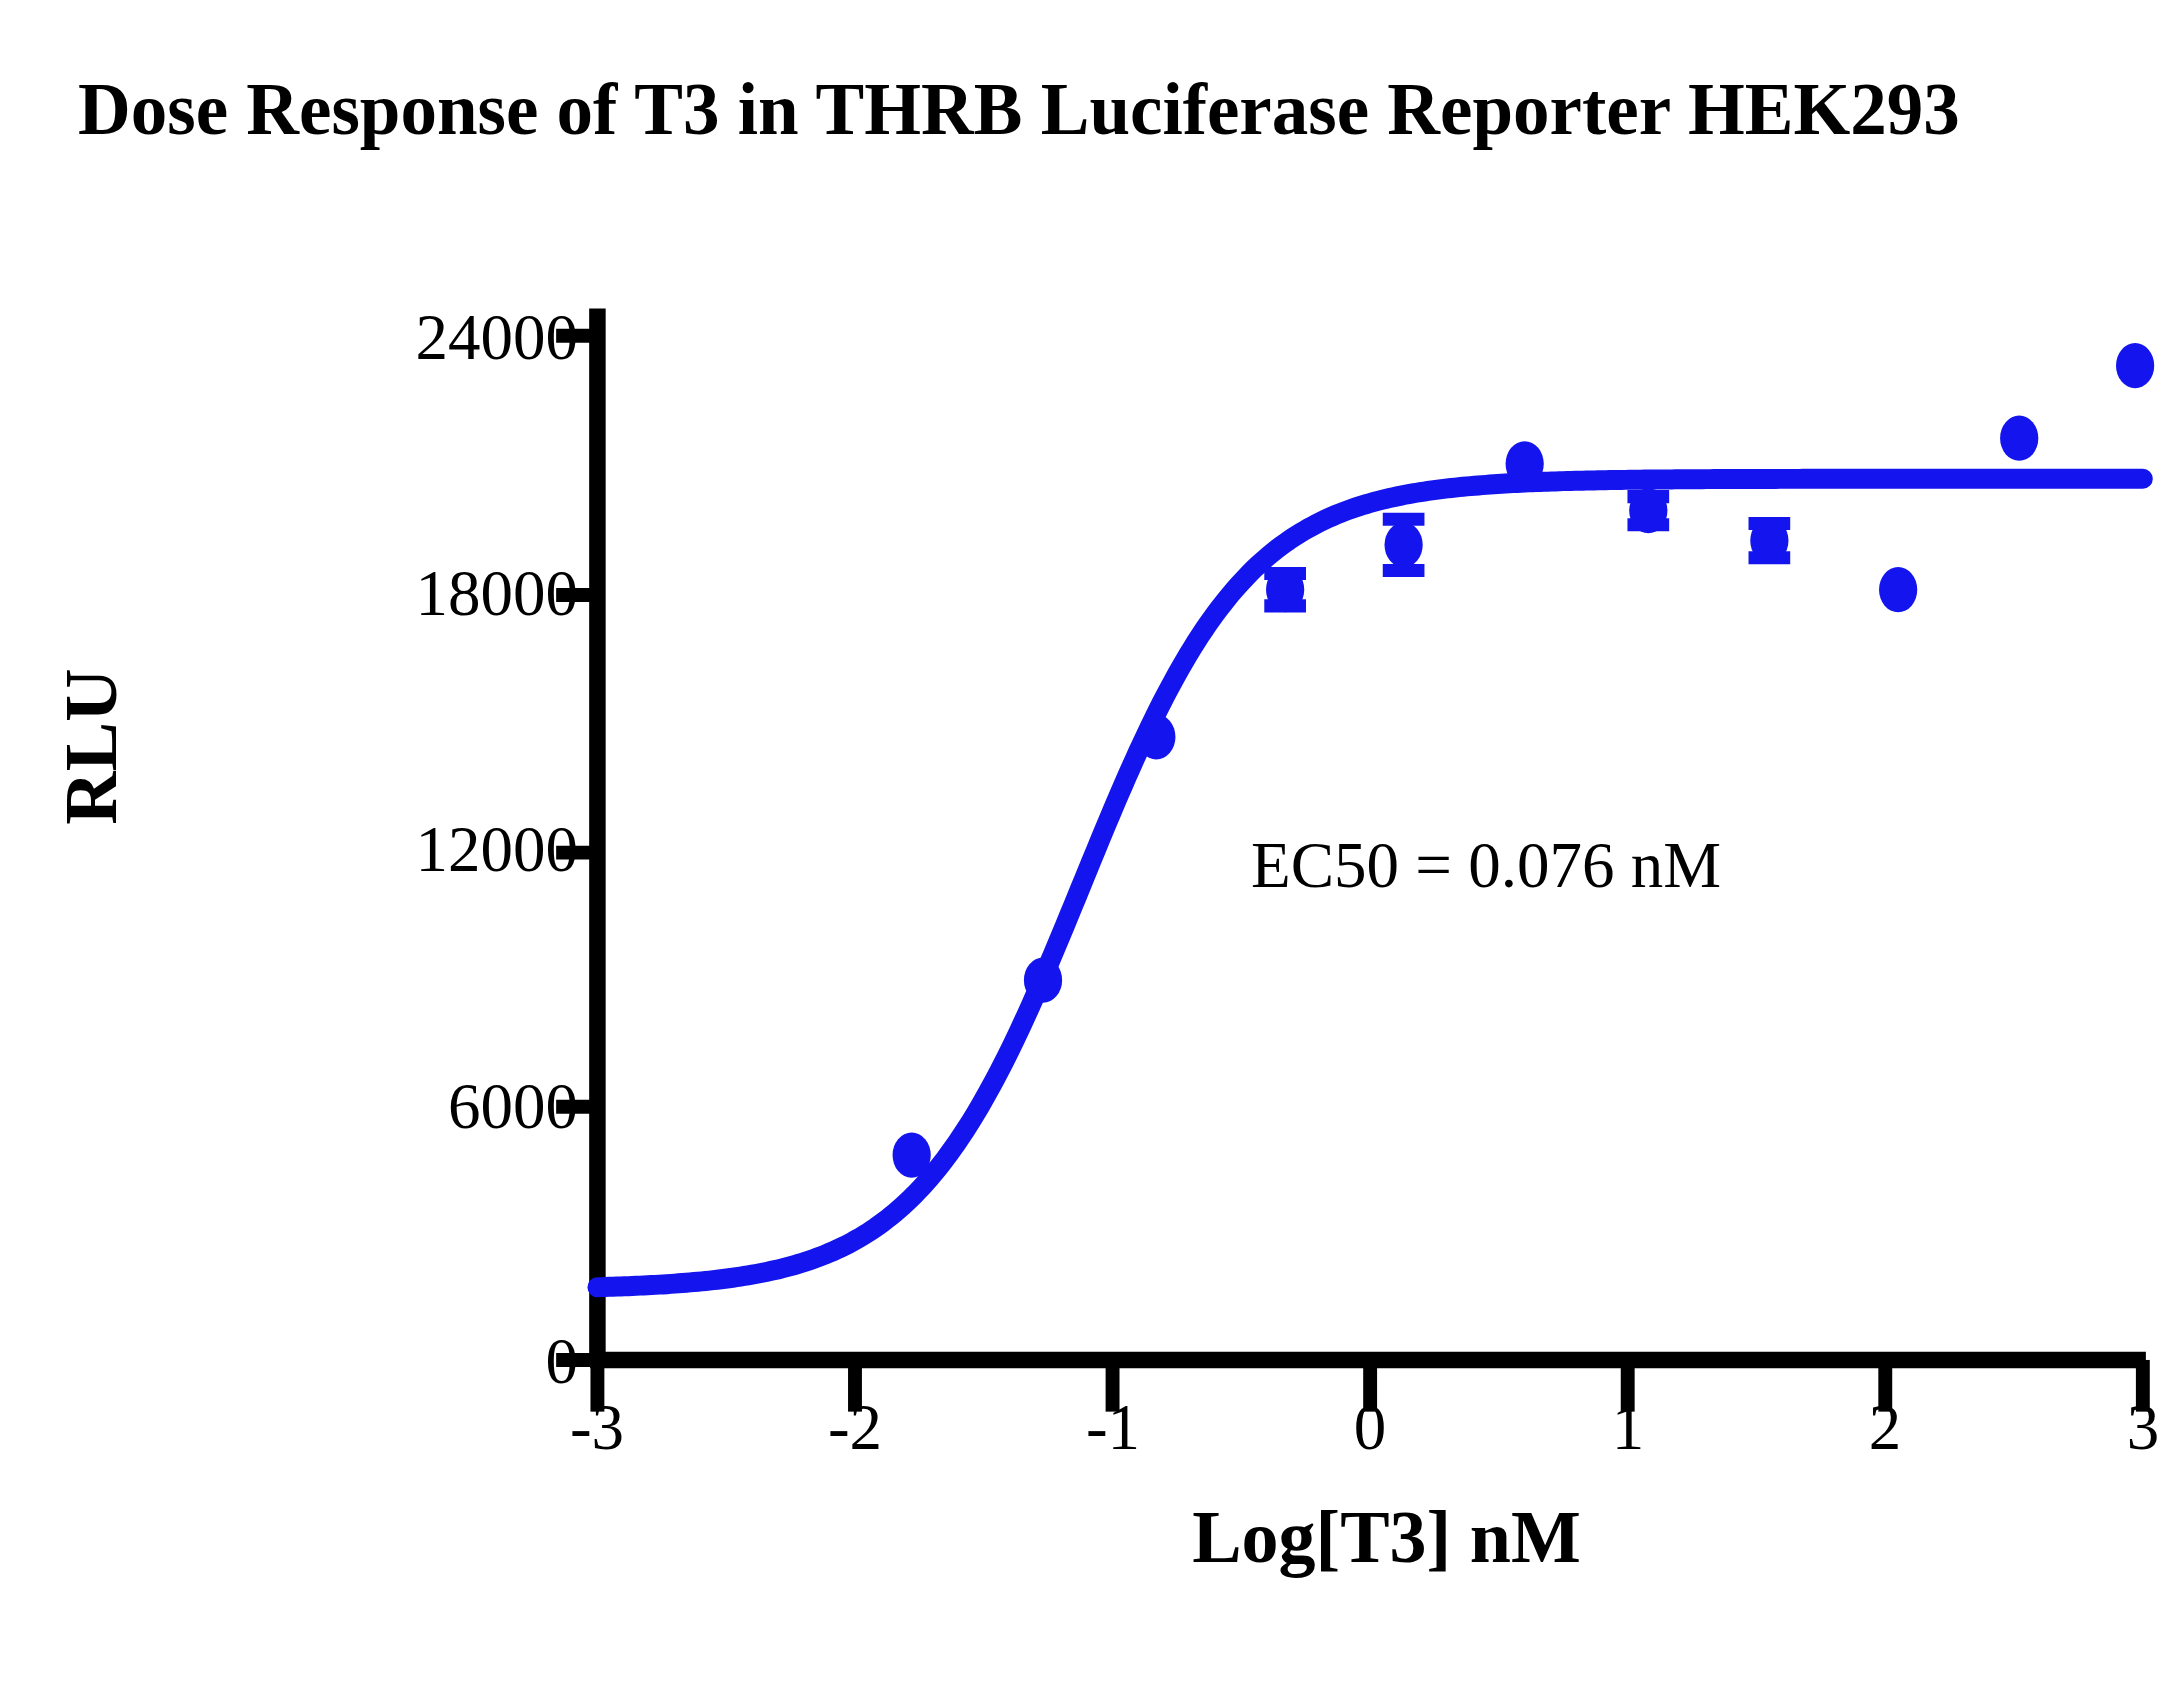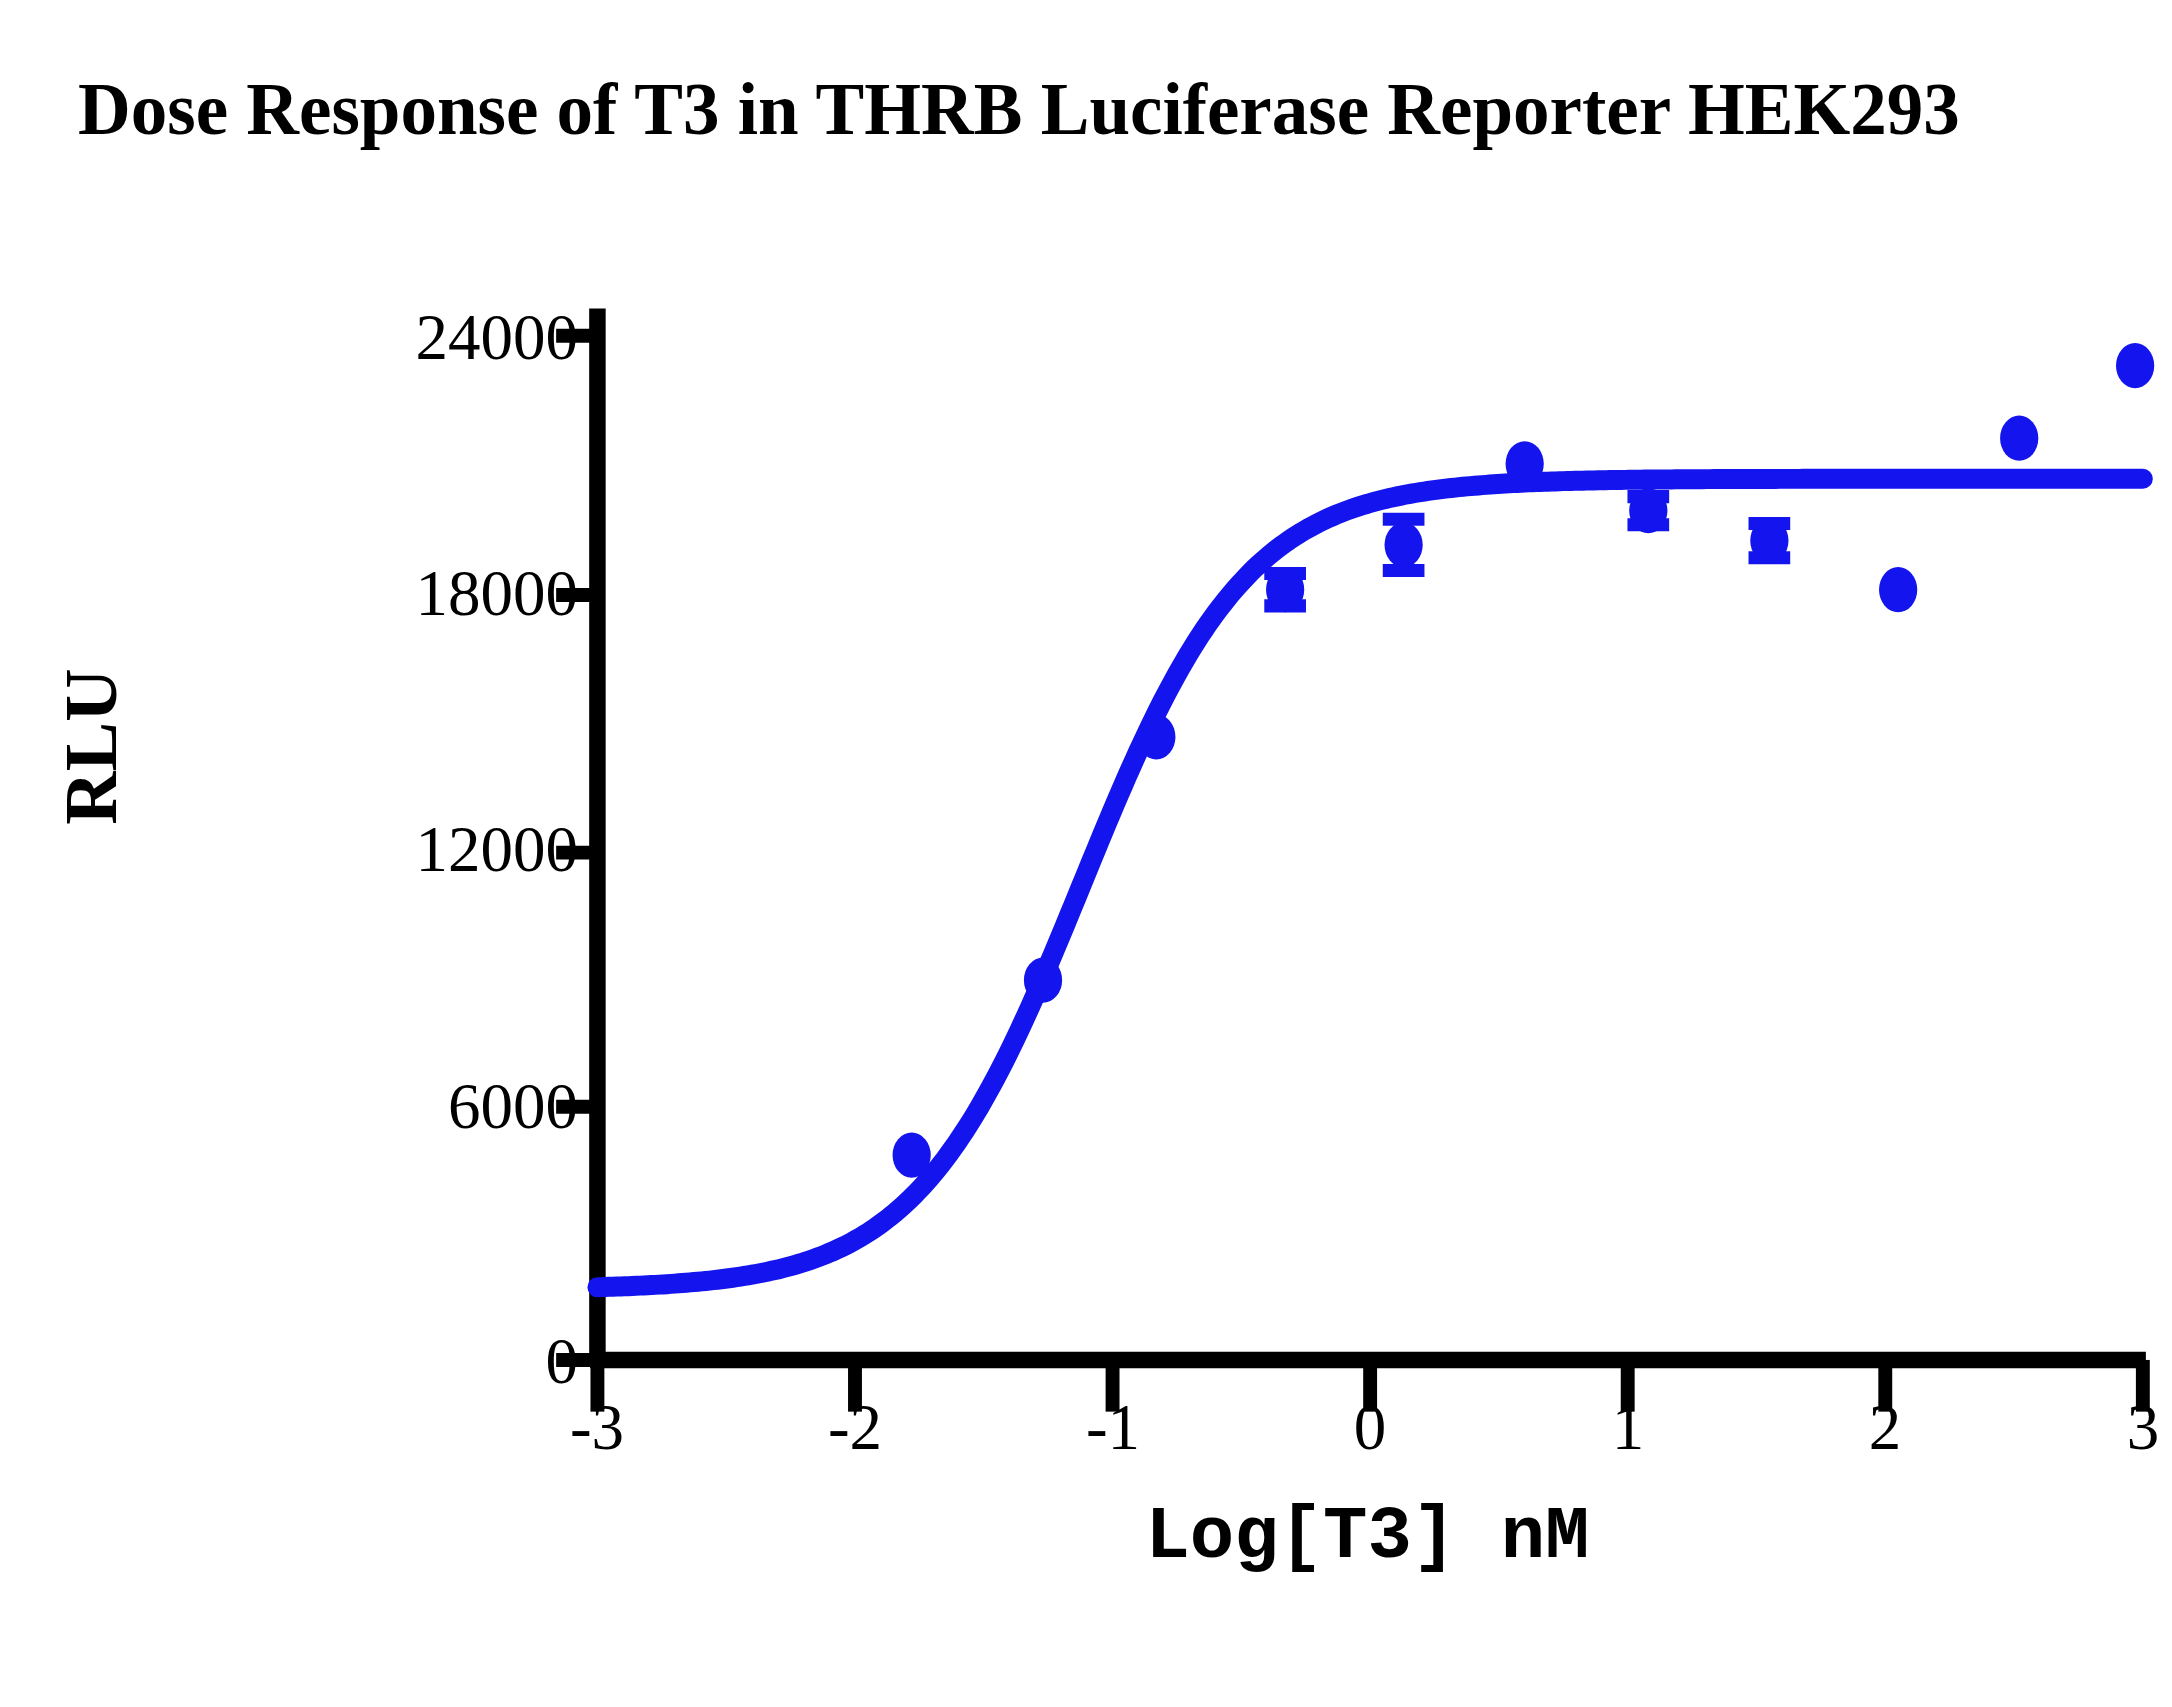--- a/index.html
+++ b/index.html
@@ -10,22 +10,22 @@
     font-family:"Liberation Serif",serif;font-weight:bold;
     font-size:73px;line-height:1.1;color:#000;white-space:nowrap;
     letter-spacing:0px;
   }
   .ylabel{
     position:absolute;left:-104px;top:704px;width:391px;text-align:center;
     font-family:"Liberation Serif",serif;font-weight:bold;font-size:74px;color:#000;
     transform:rotate(-90deg);transform-origin:center center;white-space:nowrap;
   }
   .xlabel{
-    position:absolute;left:594px;top:1495px;width:1547px;text-align:center;
-    font-family:Liberation Mono, monospace;font-weight:bold;font-size:74px;color:#000;
+    position:absolute;left:613px;top:1495px;width:1547px;text-align:center;
+    font-family:Liberation Serif, serif;font-weight:bold;font-size:74px;color:#000;
     white-space:nowrap;
   }
   .ytick-label{
     position:absolute;text-align:right;width:391px;
     font-family:"Liberation Serif",serif;font-size:65px;color:#000;
     white-space:nowrap;
   }
   .xtick-label{
     position:absolute;text-align:center;width:130px;
     font-family:"Liberation Serif",serif;font-size:65px;color:#000;
@@ -54,20 +54,21 @@
   <div class="ytick-label" style="left:187px;top:1324px;">0</div>
 
   <div class="xtick-label" style="left:532px;top:1390px;">-3</div>
   <div class="xtick-label" style="left:790px;top:1390px;">-2</div>
   <div class="xtick-label" style="left:1048px;top:1390px;">-1</div>
   <div class="xtick-label" style="left:1305px;top:1390px;">0</div>
   <div class="xtick-label" style="left:1563px;top:1390px;">1</div>
   <div class="xtick-label" style="left:1820px;top:1390px;">2</div>
   <div class="xtick-label" style="left:2078px;top:1390px;">3</div>
 
+  <div class="annot" style="left:1251px;top:828px;">EC50 = 0.076 nM</div>
 
   <svg id="plot-svg" width="2742" height="1707" viewBox="0 0 6312 3930">
 
     <g>
       <line x1="1375" y1="710" x2="1375" y2="3140" stroke="#000" stroke-width="38"></line>
       <line x1="1358" y1="3131" x2="4940" y2="3131" stroke="#000" stroke-width="38"></line>
 
       <g stroke="#000" stroke-width="32">
         <line x1="1280" y1="773" x2="1375" y2="773"></line>
         <line x1="1280" y1="1370" x2="1375" y2="1370"></line>

